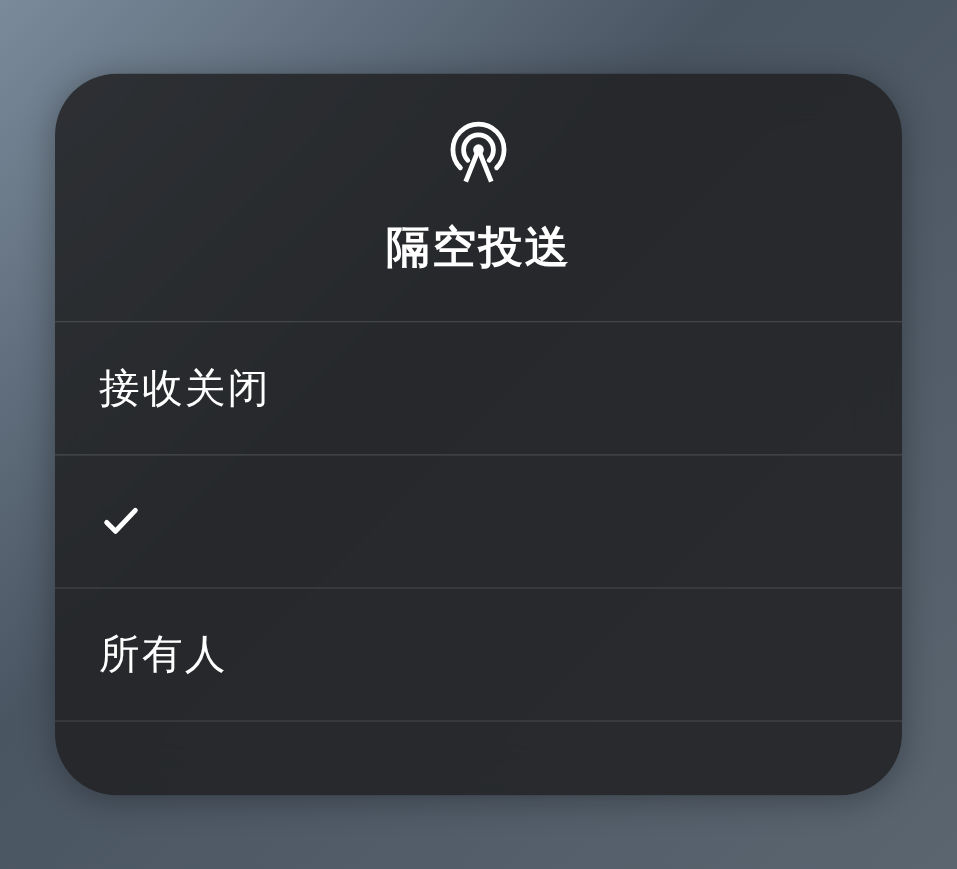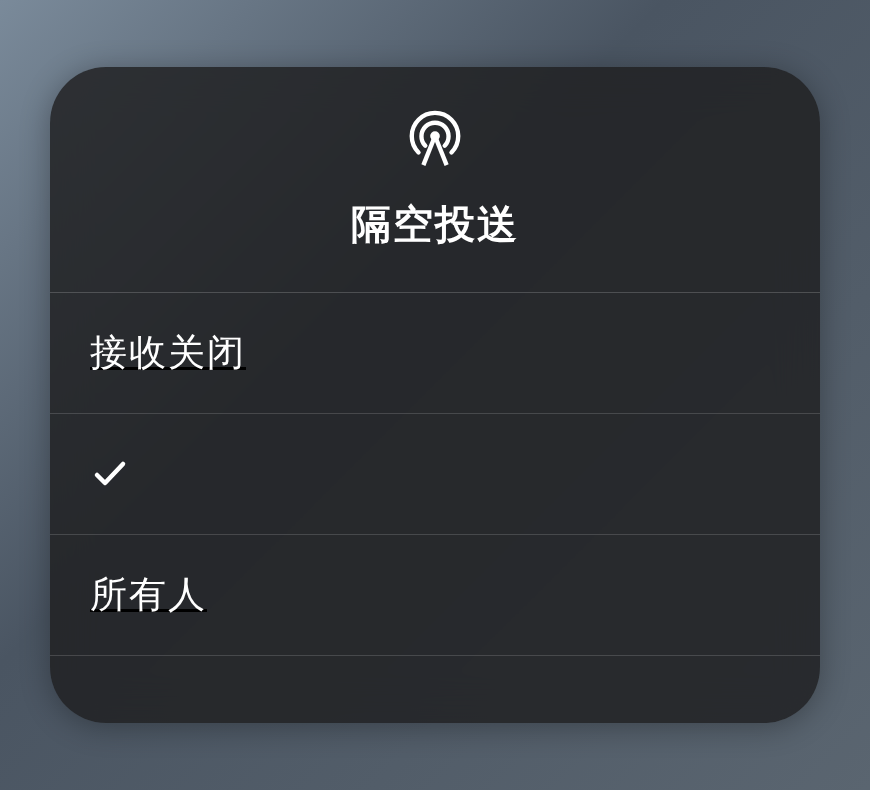--- a/index.html
+++ b/index.html
@@ -66,21 +66,20 @@
     }
 
     .option-item {
       height: 121px;
       display: flex;
       align-items: center;
       justify-content: space-between;
       padding: 0 40px;
       border-bottom: 1px solid rgba(255,255,255,0.15);
       cursor: pointer;
-      text-decoration: underline;
     }
 
     .option-item:last-child {
       border-bottom: 1px solid rgba(255,255,255,0.15);
     }
 
     .option-label {
       color: #ffffff;
       font-size: 37px;
       font-weight: 400;

